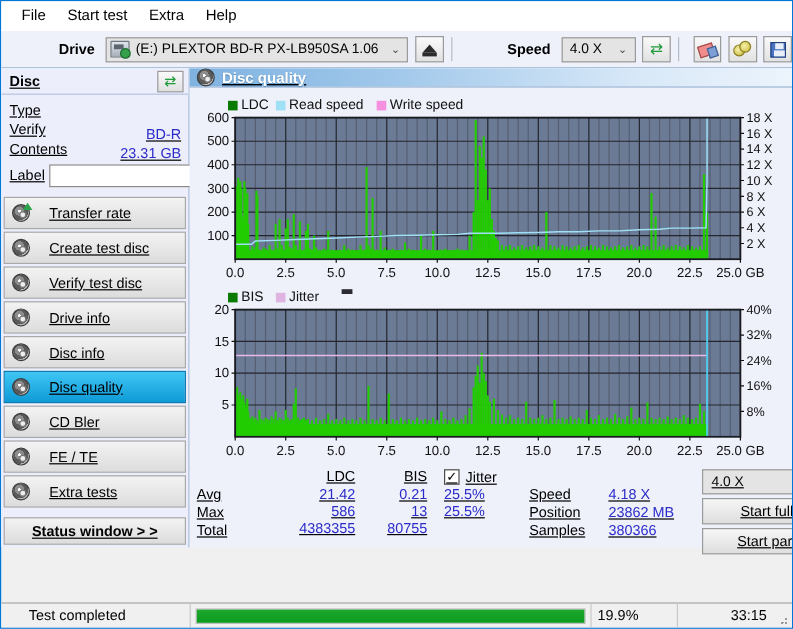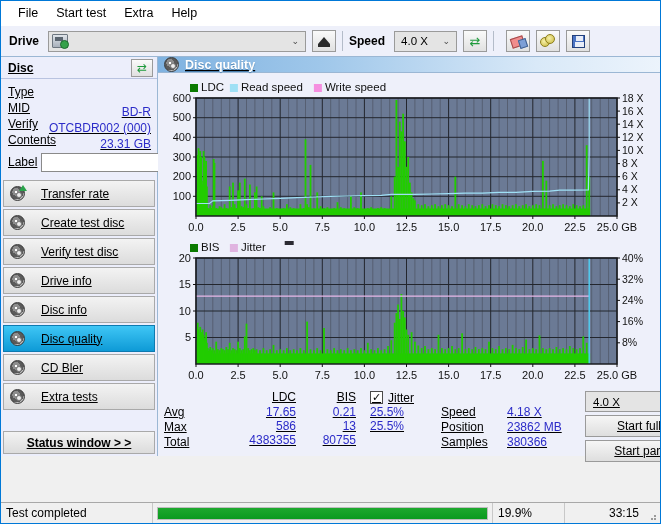--- a/index.html
+++ b/index.html
@@ -64,21 +64,21 @@
   .menu-item { padding:3px 9px; font-size:12.5px; color:#000; }
 
   
   .toolbar {
     height:31px;
     background:#eef0fa;
     display:flex; align-items:center;
     border-bottom:1px solid #9bb7d4;
     padding-left:8px;
   }
-  .tb-label { font-weight:bold; font-size:12px; color:#000; margin-right:9px; }
+  .tb-label { font-weight:bold; font-size:12px; color:#000; margin-right:9px;margin-left:40px; }
   .combo {
     height:21px;
     background:#e4e4e4;
     border:1px solid #9a9a9a;
     display:flex; align-items:center;
     font-size:11.5px; color:#000;
     position:relative;
     padding-left:3px;
   }
   .combo .chev { margin-left:auto; margin-right:6px; color:#4a4a4a; font-size:9px; }
@@ -228,21 +228,21 @@
   }
   #speed-combo2 { width:108px; height:21px; }
 
   
   .statusbar {
     position:absolute; left:0; right:0; bottom:0; height:21px;
     background:#f0f0f0; border-top:1px solid #a8a8a8;
     display:flex; align-items:center; font-size:12px;
   }
   .sb-cell { height:21px; display:flex; align-items:center; padding:0 5px; }
-  .sb-text { width:152px; border-right:1px solid #c8c8c8; }
+  .sb-text { width:140px; border-right:1px solid #c8c8c8;margin-left:18px; }
   .sb-prog { flex:1; padding:0 4px; }
   .progress { height:13px; background:#e8e8e8; border:1px solid #bdbdbd; width:100%; position:relative; }
   .progress > i { display:block; height:100%; background:linear-gradient(#1ea82e,#0b9a1f); }
   .sb-pct { width:72px; border-left:1px solid #c8c8c8; }
   .sb-time { width:80px; justify-content:flex-end; border-left:1px solid #c8c8c8; }
   .sb-grip { width:16px; position:relative; }
   .sb-grip::after{
     content:""; position:absolute; right:3px; bottom:3px; width:9px; height:9px;
     background:
       radial-gradient(circle 1px at 7px 7px,#9a9a9a 99%,transparent),
@@ -260,20 +260,21 @@
     <div class="menu-item">File</div>
     <div class="menu-item">Start test</div>
     <div class="menu-item">Extra</div>
     <div class="menu-item">Help</div>
   </div>
 
   <div class="toolbar">
     <span class="tb-label">Drive</span>
     <div class="combo" id="drive-combo">
       <span class="drive-ico"></span>
+      <span>(E:)   PLEXTOR BD-R  PX-LB950SA 1.06</span>
       <span class="chev">⌄</span>
     </div>
     <div style="width:6px"></div>
     <div class="tbbtn">
       <span class="eject-tri"></span>
       <span class="eject-bar"></span>
     </div>
     <div class="tb-sep"></div>
     <span class="tb-label">Speed</span>
     <div class="combo" id="speed-combo">
@@ -310,24 +311,20 @@
         <div class="disc-refresh">
             <span>⇄</span>
           </div>
       </div>
       <div class="disc-info">
         <div class="row">
           <span class="k">Type</span>
           <span class="v">BD-R</span>
         </div>
         <div class="row">
-          <span class="k">MID</span>
-          <span class="v">OTCBDR002 (000)</span>
-        </div>
-        <div class="row">
           <span class="k">Verify</span>
           <span class="v">23.31 GB</span>
         </div>
         <div class="row">
           <span class="k">Contents</span>
           <span class="v">data</span>
         </div>
         <div class="label-row">
           <span class="k">Label</span>
           <input class="label-input" type="text" value="" style="">
@@ -358,20 +355,24 @@
           <span class="disc-ico"></span>
           <span>Disc info</span>
         </div>
         <div class="navitem active">
           <span class="disc-ico"></span>
           <span>Disc quality</span>
         </div>
         <div class="navitem">
           <span class="disc-ico"></span>
           <span>CD Bler</span>
+        </div>
+        <div class="navitem">
+          <span class="disc-ico"></span>
+          <span>FE / TE</span>
         </div>
         <div class="navitem">
           <span class="disc-ico"></span>
           <span>Extra tests</span>
         </div>
       </div>
       <div class="navspacer"></div>
       <div class="statuswin">Status window &gt; &gt;</div>
     </div>
 
@@ -922,21 +923,21 @@
       </div>
 
       <div class="stats">
         <div class="grp st-rowlabels">
           <div class="hl">Avg</div>
           <div class="hl">Max</div>
           <div class="hl">Total</div>
         </div>
         <div class="grp st-ldc">
           <div class="hl st-head">LDC</div>
-          <div class="vl">17.65</div>
+          <div class="vl">21.42</div>
           <div class="vl">586</div>
           <div class="vl">4383355</div>
         </div>
         <div class="grp st-bis">
           <div class="hl st-head">BIS</div>
           <div class="vl">0.21</div>
           <div class="vl">13</div>
           <div class="vl">80755</div>
         </div>
         <div class="grp st-jit">

